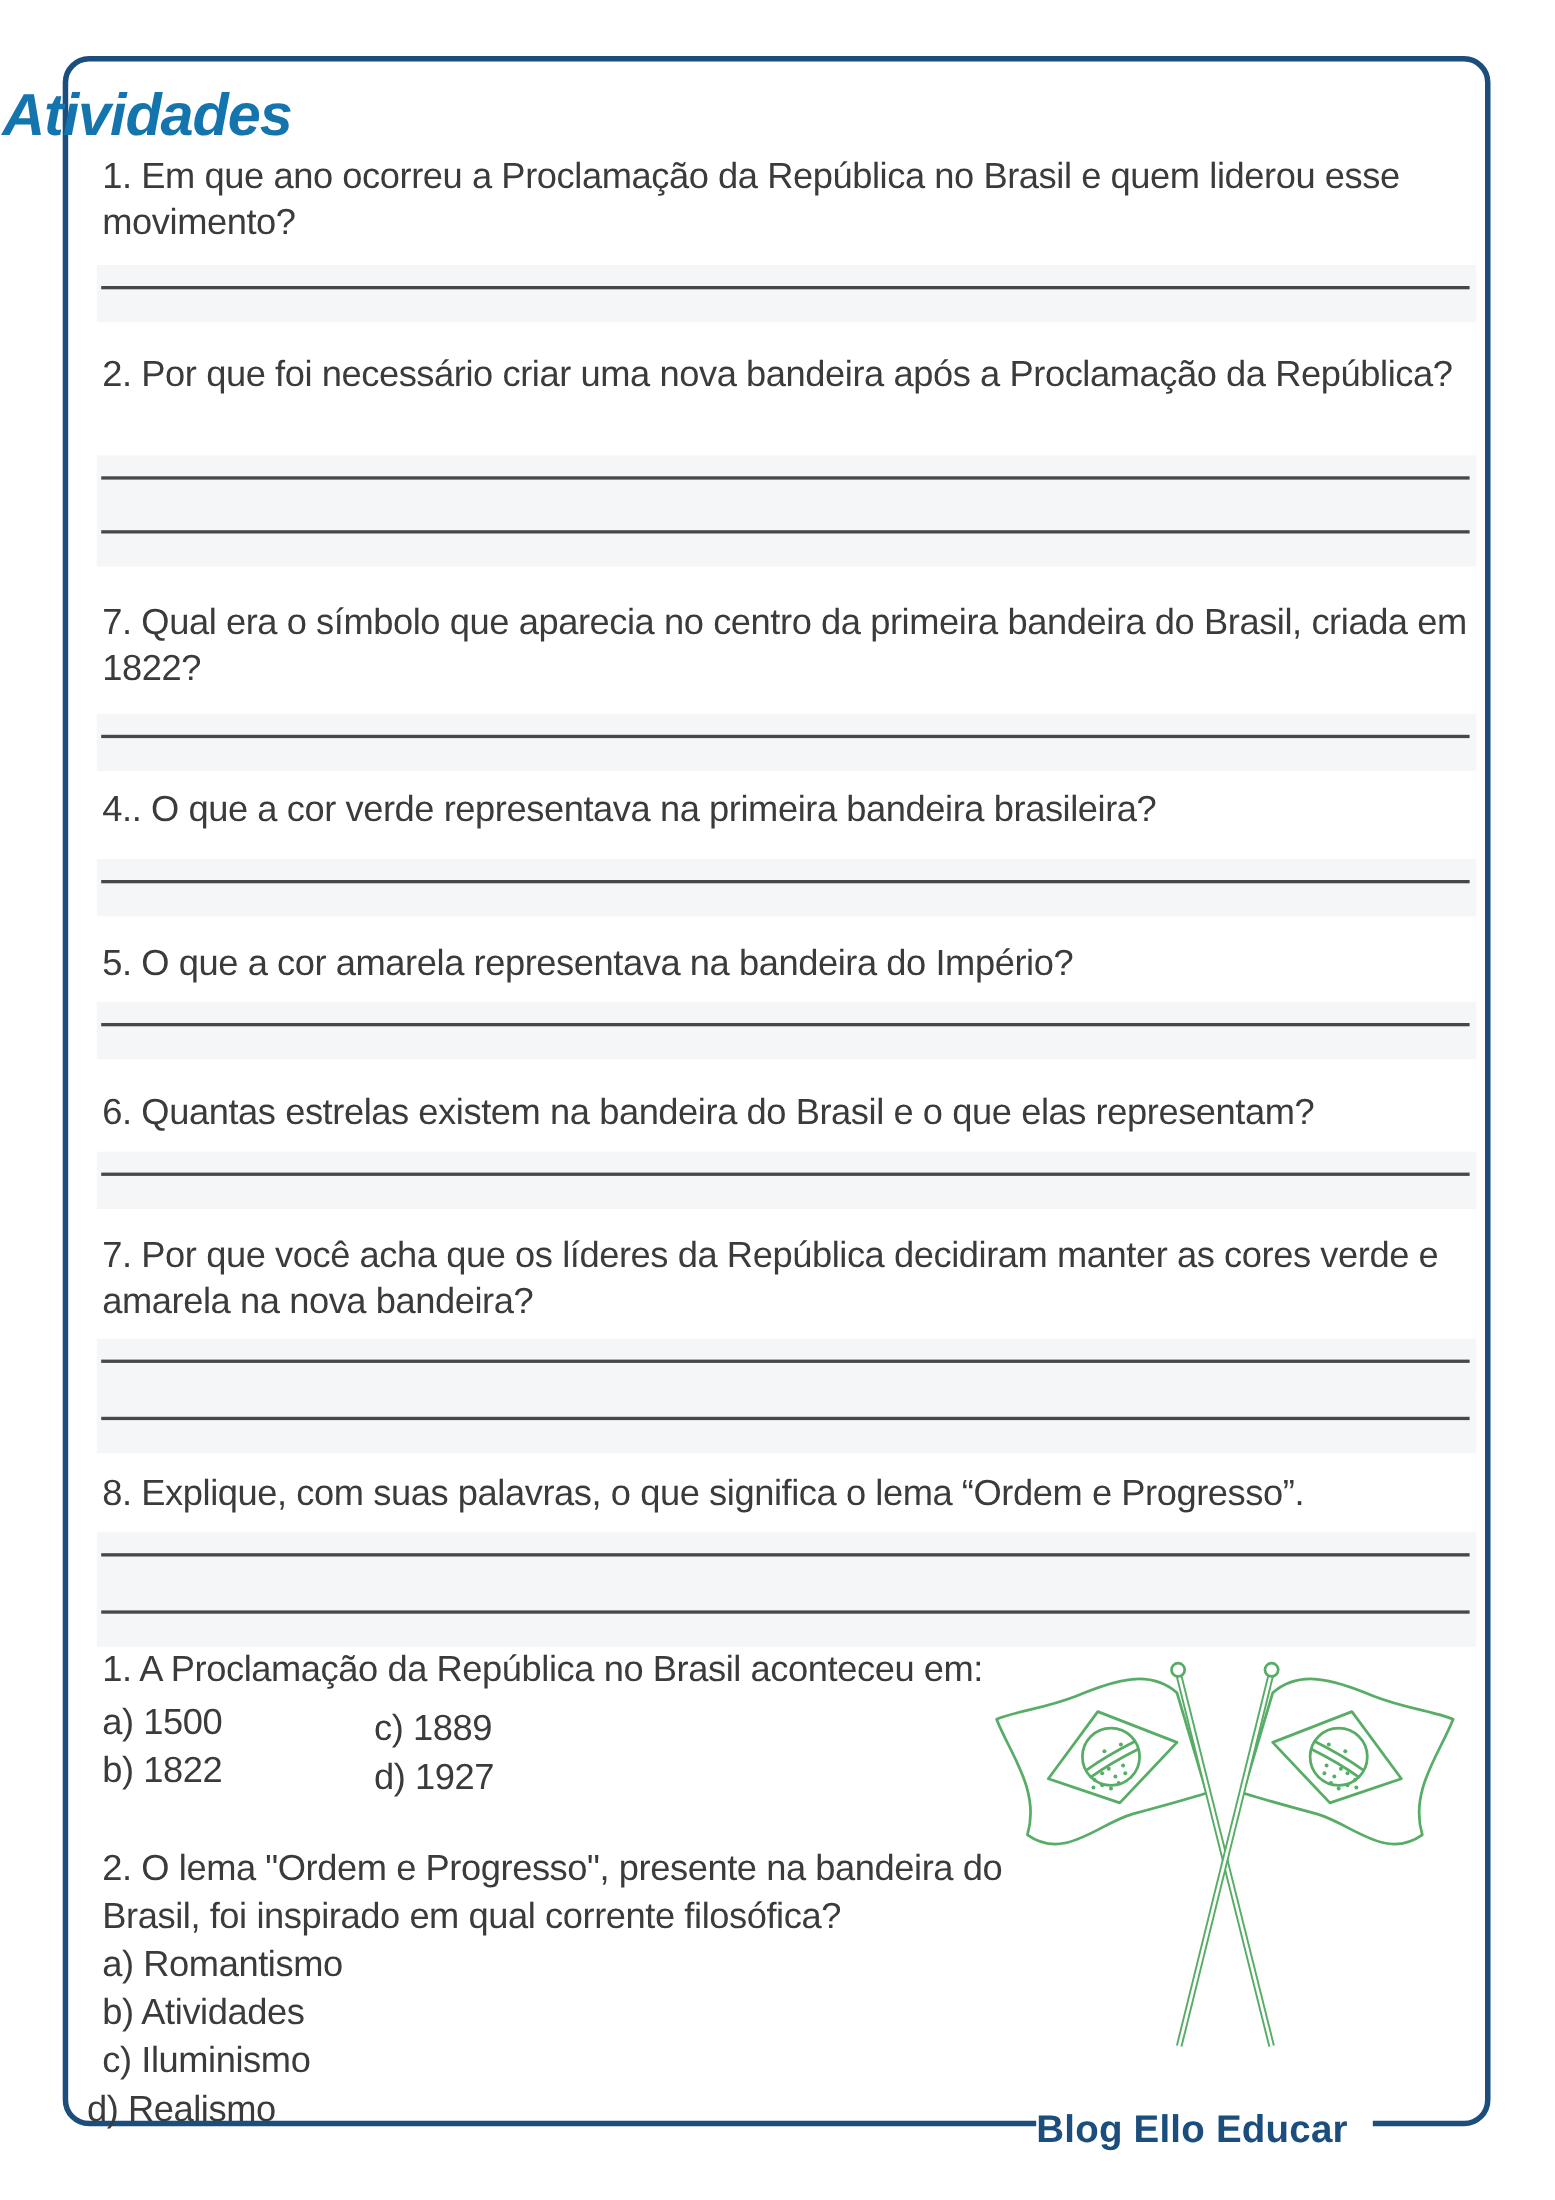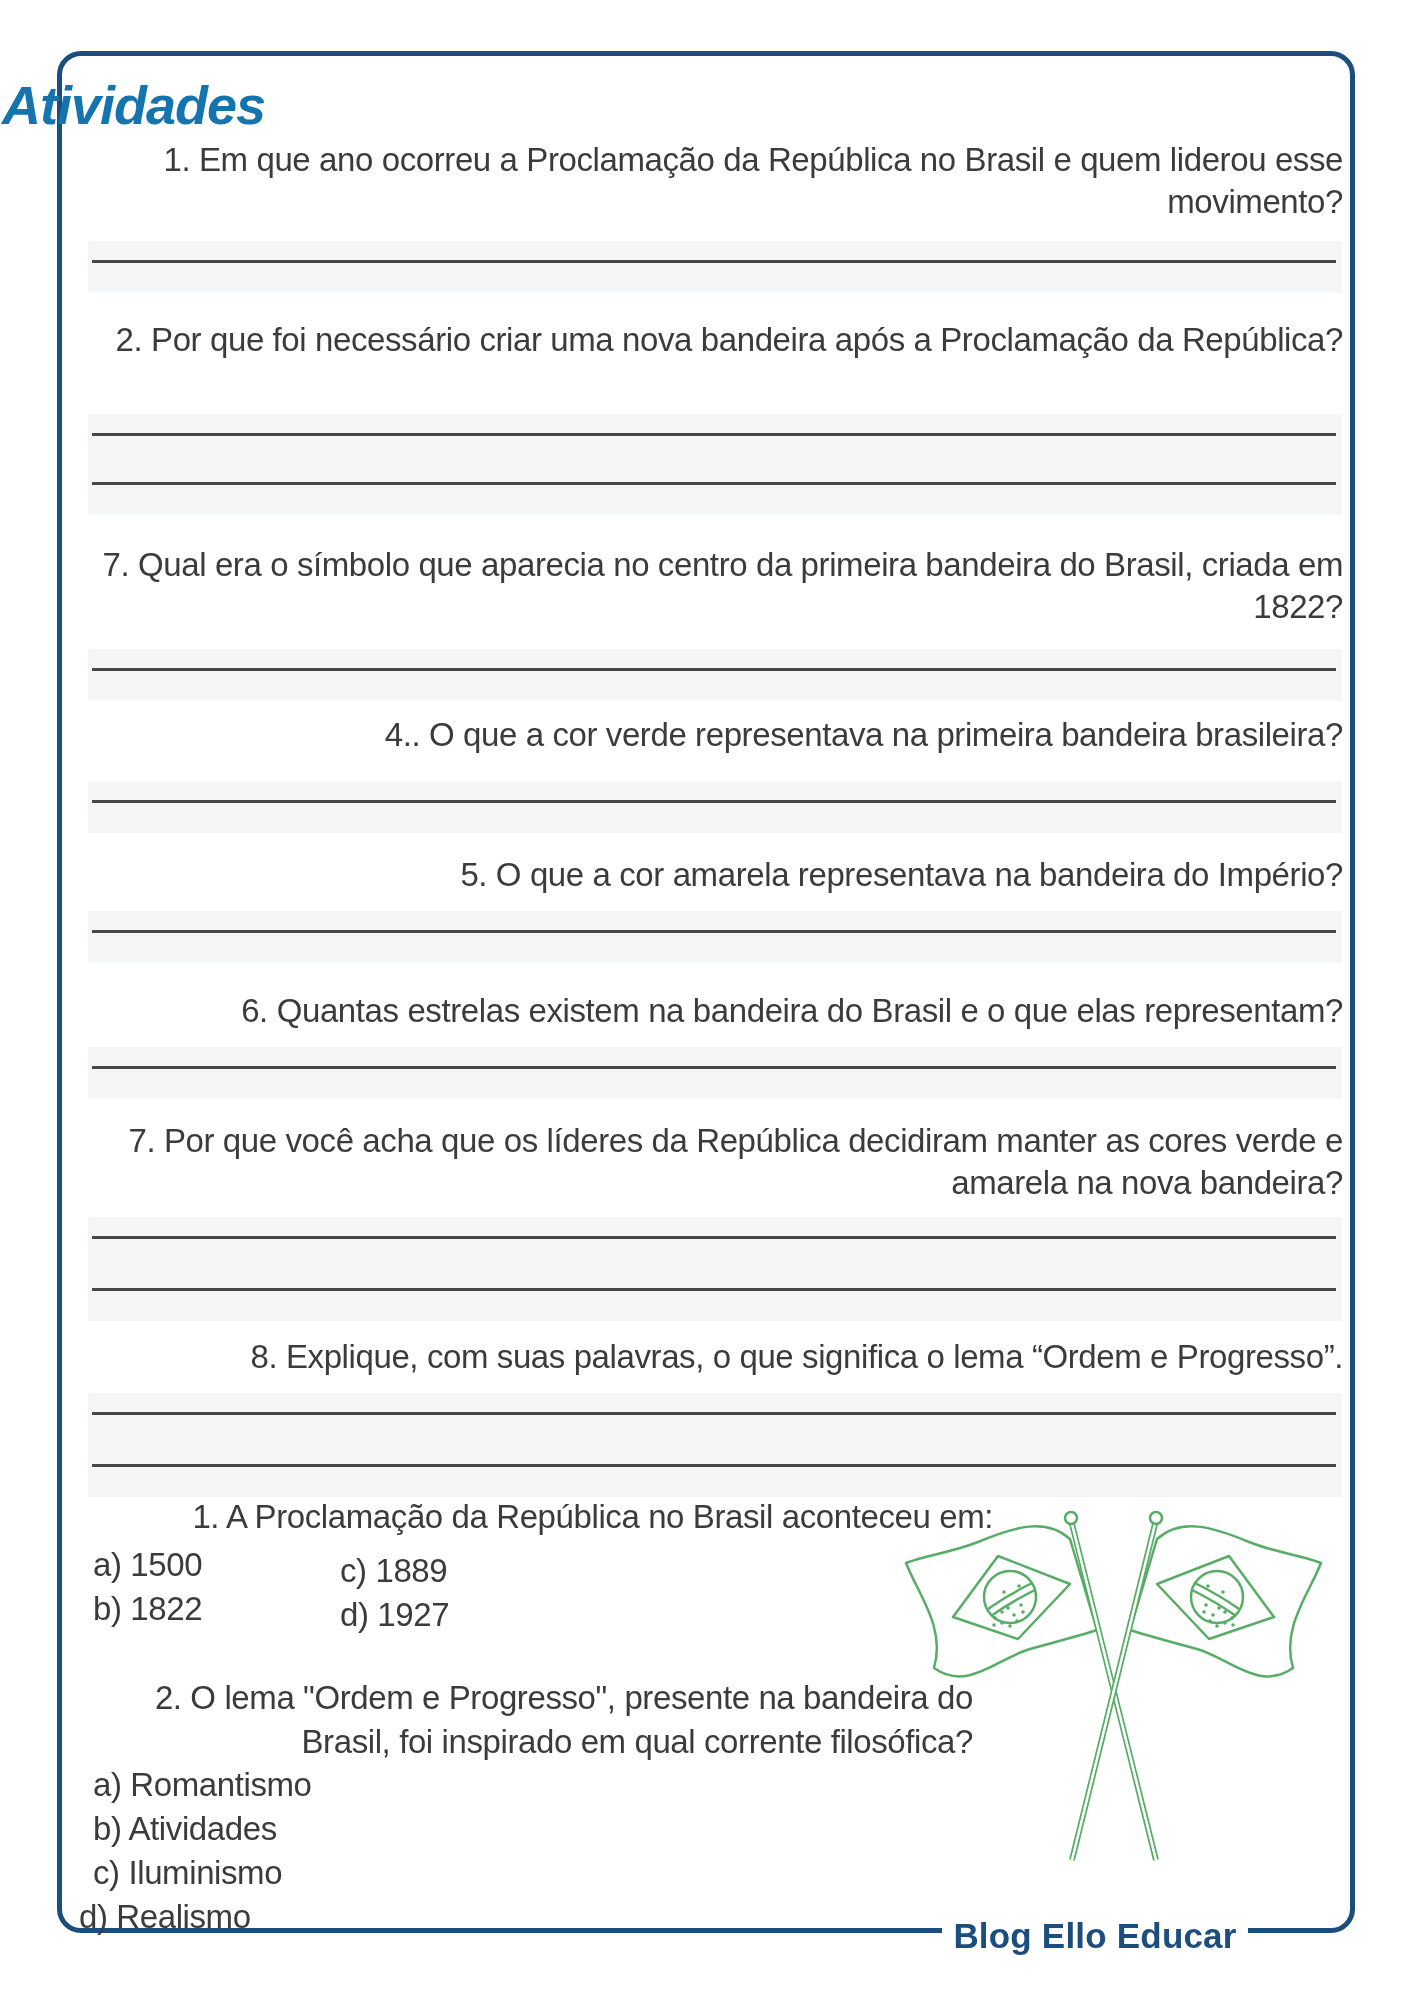--- a/index.html
+++ b/index.html
@@ -10,21 +10,21 @@
     --rule-dark:#474747;
     --band-gray:#f5f6f7;
   }
   html,body{margin:0;padding:0;}
   body{
     width:1414px;height:2000px;background:#ffffff;
     font-family:"Liberation Sans",sans-serif;
     position:relative;overflow:hidden;
     color:var(--text-dark);
   }
-  .abs{position:absolute;text-align:right;}
+  .abs{position:absolute;}
   .frame{
     left:57px;top:51px;width:1298px;height:1882px;
     box-sizing:border-box;
     border:5px solid var(--navy);
     border-radius:24px;
     background:transparent;
   }
   .title{
     left:57px;top:74px;width:1298px;
     text-align:left;
@@ -58,21 +58,21 @@
     left:93px;width:880px;
     font-size:33px;line-height:44px;
     letter-spacing:-0.4px;margin:0;
   }
   .footer-patch{
     left:942px;top:1921px;width:306px;height:17px;
     background:#ffffff;
   }
   .footer-brand{
     left:942px;top:1916px;width:306px;
-    text-align:center;
+    text-align:left;
     font-size:35px;font-weight:bold;
     color:var(--navy);
     letter-spacing:0.2px;
     margin:0;
   }
   svg .fg{stroke:var(--flag-green);}
 </style>
 </head>
 <body>
 

